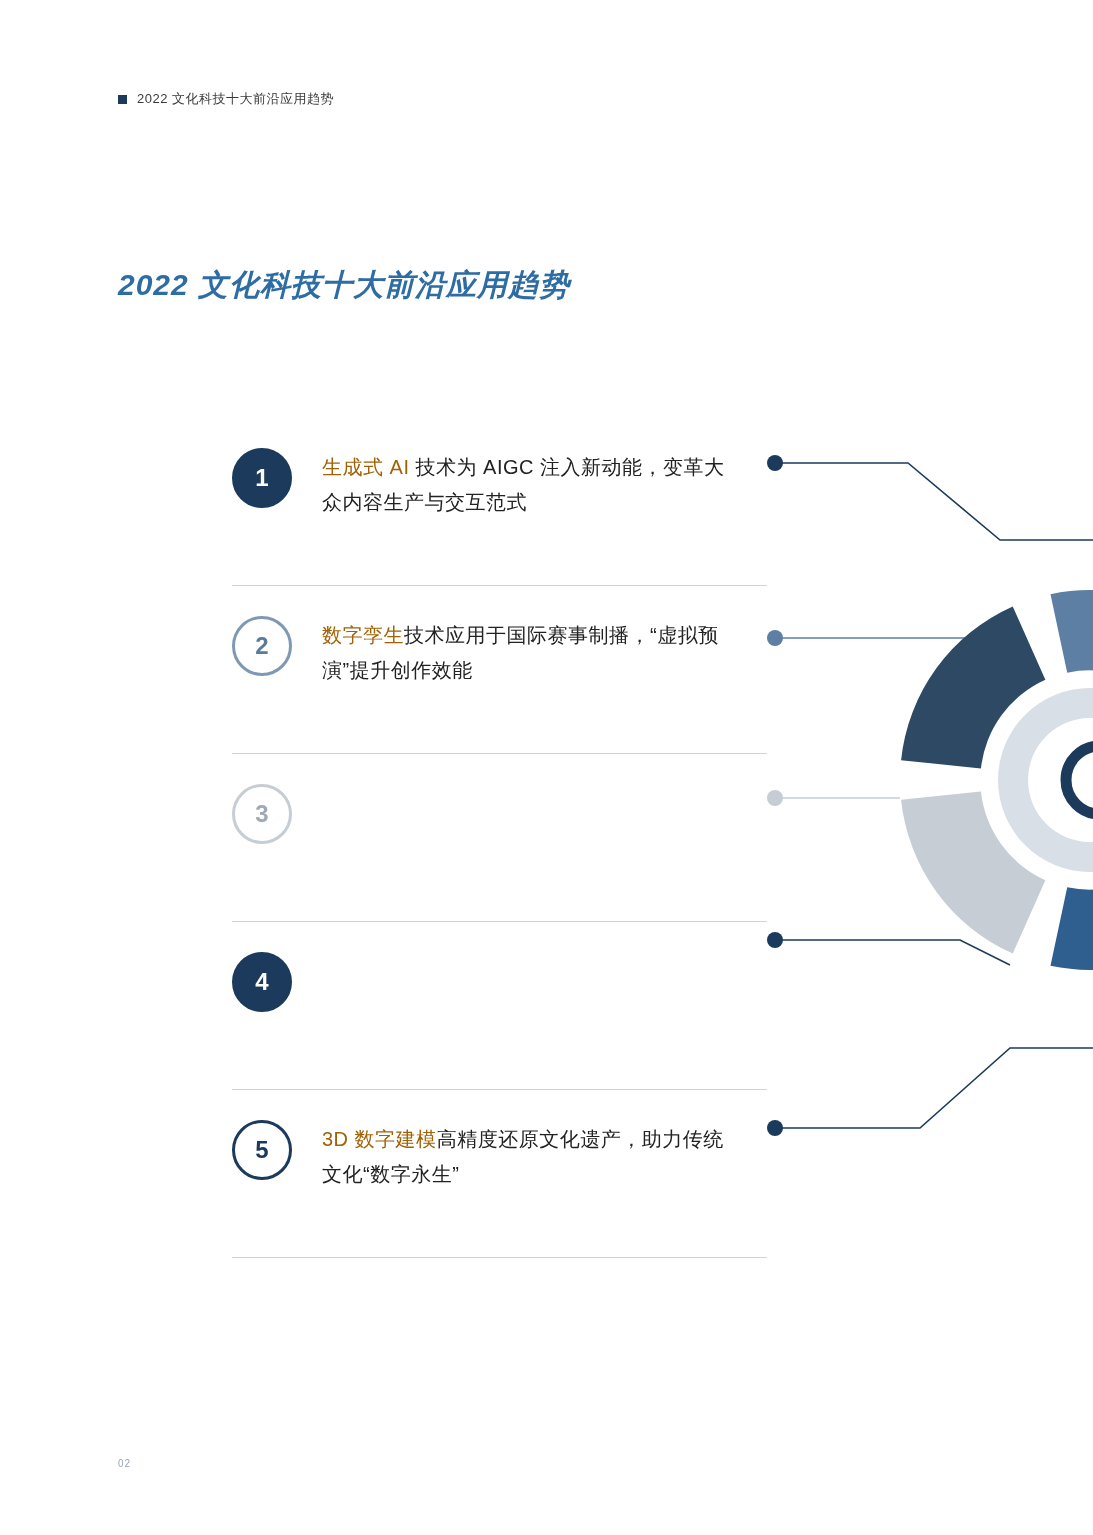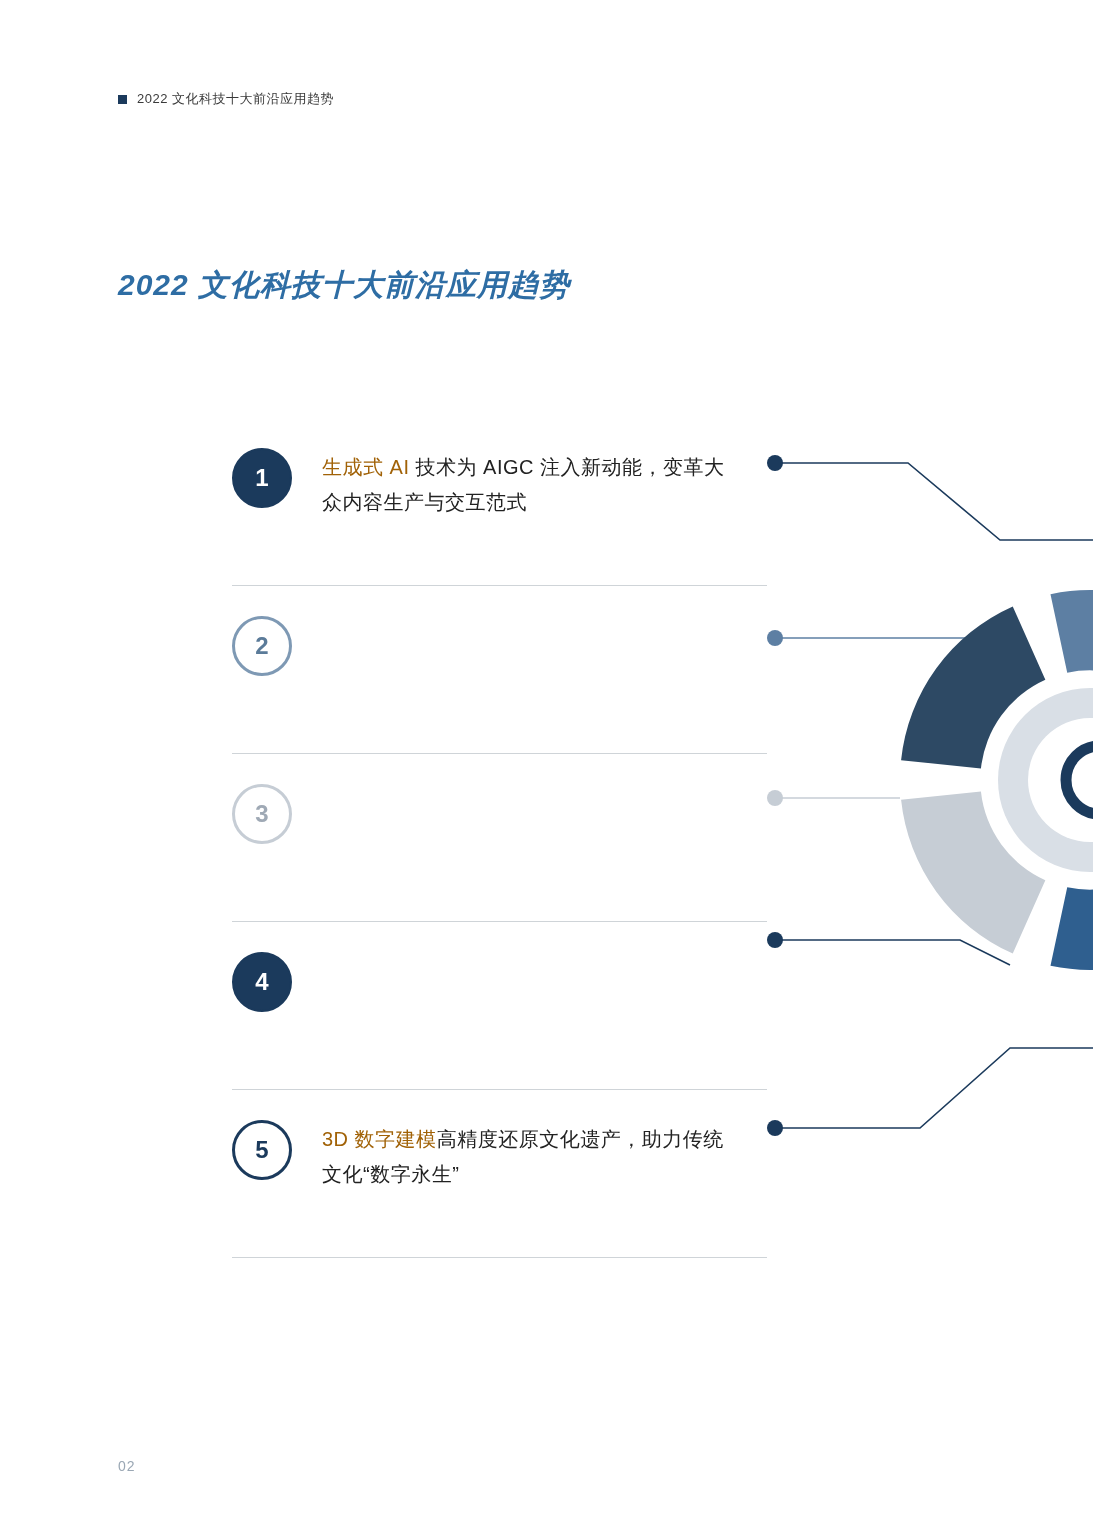--- a/index.html
+++ b/index.html
@@ -121,21 +121,21 @@
     top: 570px;
     width: 420px;
     height: 420px;
   }
 
   
   .page-number {
     position: absolute;
     left: 118px;
     top: 1458px;
-    font-size: 14px;
+    font-size: 10px;
     color: #9aa7b4;
     letter-spacing: 1px;
   }
 </style>
 </head>
 <body>
 
 <div class="page-header">
   <span class="header-marker"></span>
   <span class="header-text">2022 文化科技十大前沿应用趋势</span>
@@ -215,20 +215,21 @@
 <div class="trend-list">
 
   <div class="trend-item">
     <div class="badge badge-1">1</div>
     <div class="trend-text"><span class="hl">生成式 AI</span><span> 技术为 AIGC 注入新动能，变革大众内容生产与交互范式</span></div>
     <div class="divider"></div>
   </div>
 
   <div class="trend-item">
     <div class="badge badge-2">2</div>
+    <div class="trend-text"><span class="hl">数字孪生</span><span>技术应用于国际赛事制播，“虚拟预演”提升创作效能</span></div>
     <div class="divider"></div>
   </div>
 
   <div class="trend-item">
     <div class="badge badge-3">3</div>
     <div class="divider"></div>
   </div>
 
   <div class="trend-item">
     <div class="badge badge-4">4</div>

